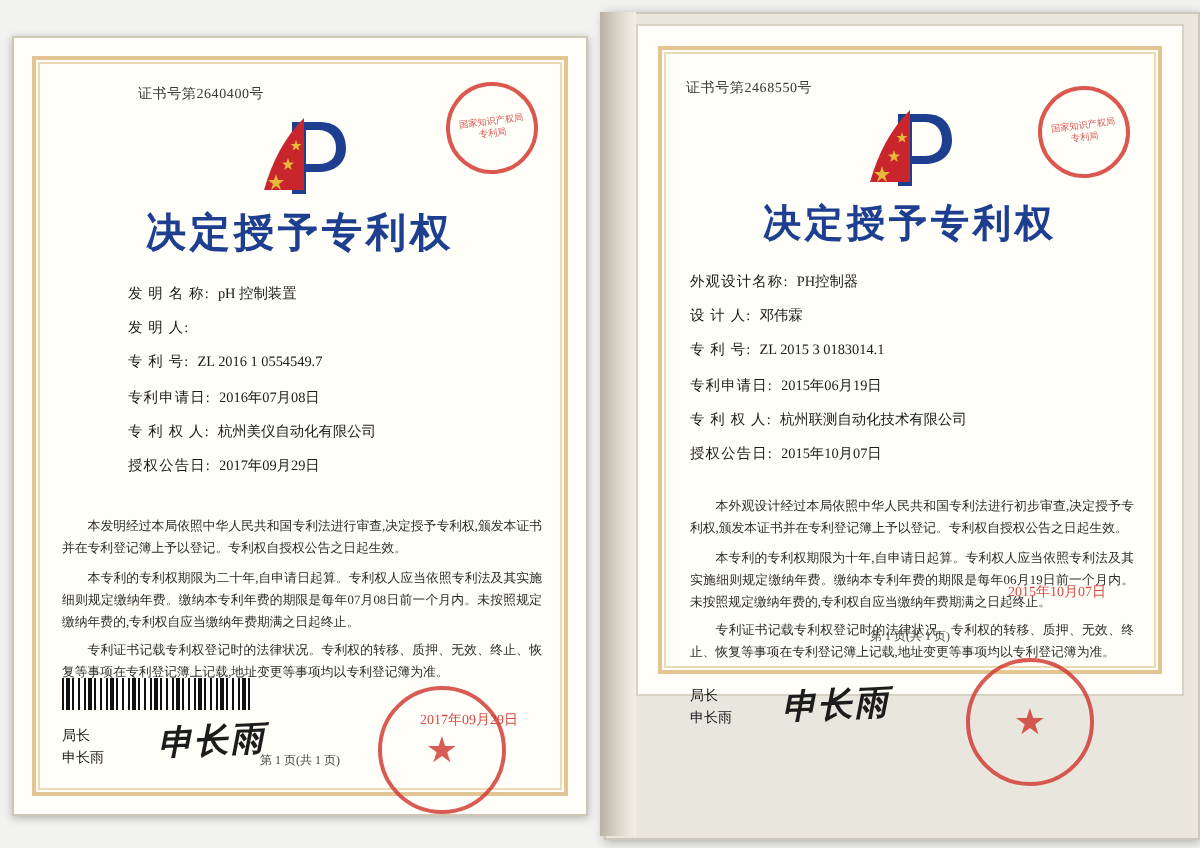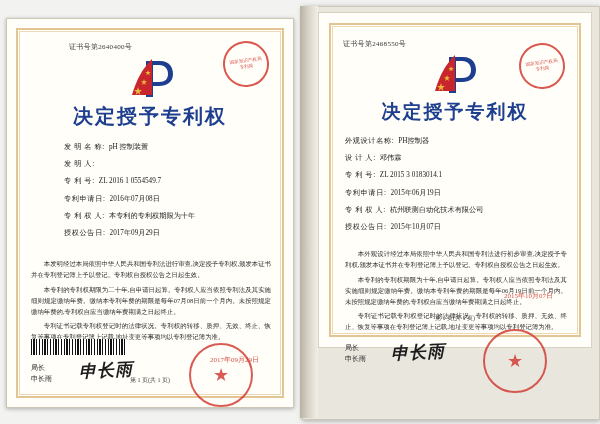--- a/index.html
+++ b/index.html
@@ -317,21 +317,21 @@
       <div class="field-row">
         <span class="field-label">专 利 号:</span>
         <span class="field-value">ZL 2016 1 0554549.7</span>
       </div>
       <div class="field-row">
         <span class="field-label">专利申请日:</span>
         <span class="field-value">2016年07月08日</span>
       </div>
       <div class="field-row">
         <span class="field-label">专 利 权 人:</span>
-        <span class="field-value">本专利的专利权期限为十年</span>
+        <span class="field-value">杭州美仪自动化有限公司</span>
       </div>
       <div class="field-row">
         <span class="field-label">授权公告日:</span>
         <span class="field-value">2017年09月29日</span>
       </div>
     </div>
 
     <div class="body-text">
       <p>本发明经过本局依照中华人民共和国专利法进行审查,决定授予专利权,颁发本证书并在专利登记簿上予以登记。专利权自授权公告之日起生效。</p>
       <p>本专利的专利权期限为二十年,自申请日起算。专利权人应当依照专利法及其实施细则规定缴纳年费。缴纳本专利年费的期限是每年07月08日前一个月内。未按照规定缴纳年费的,专利权自应当缴纳年费期满之日起终止。</p>

